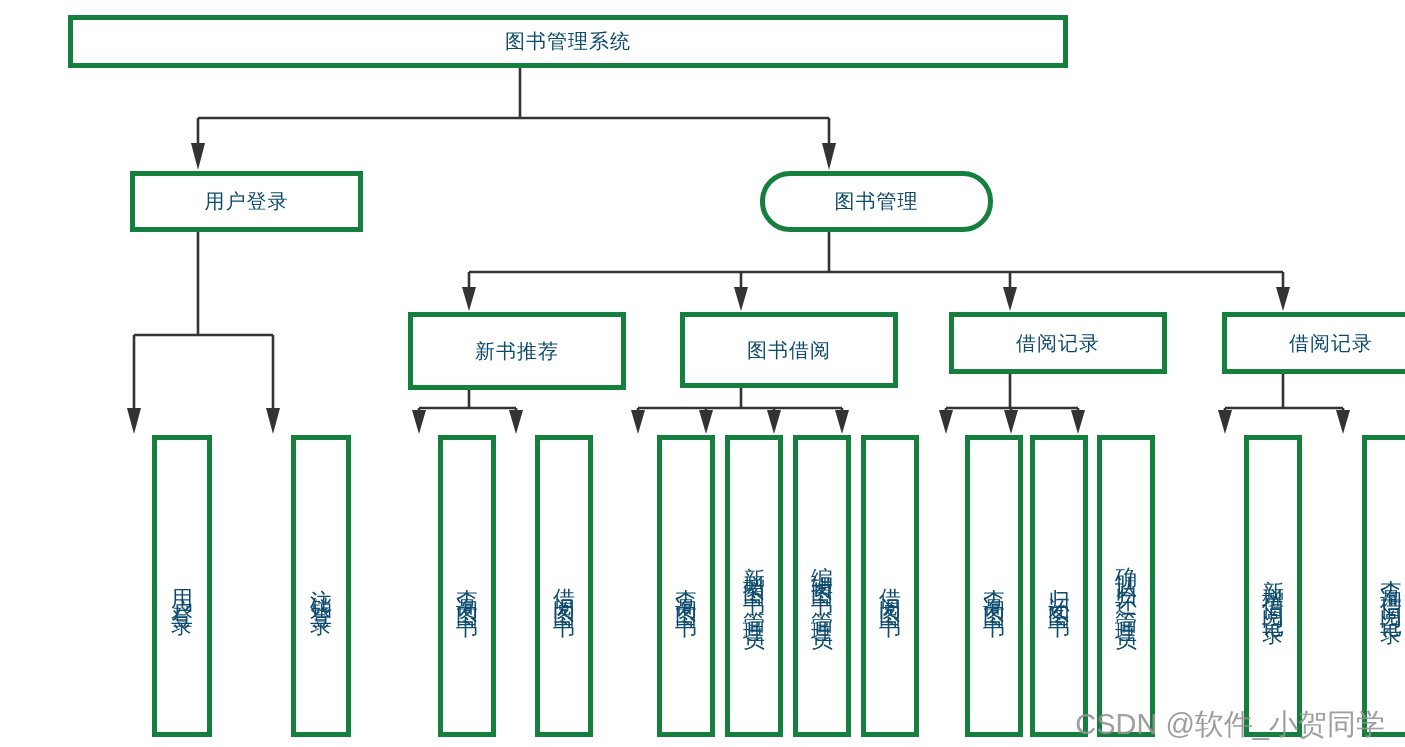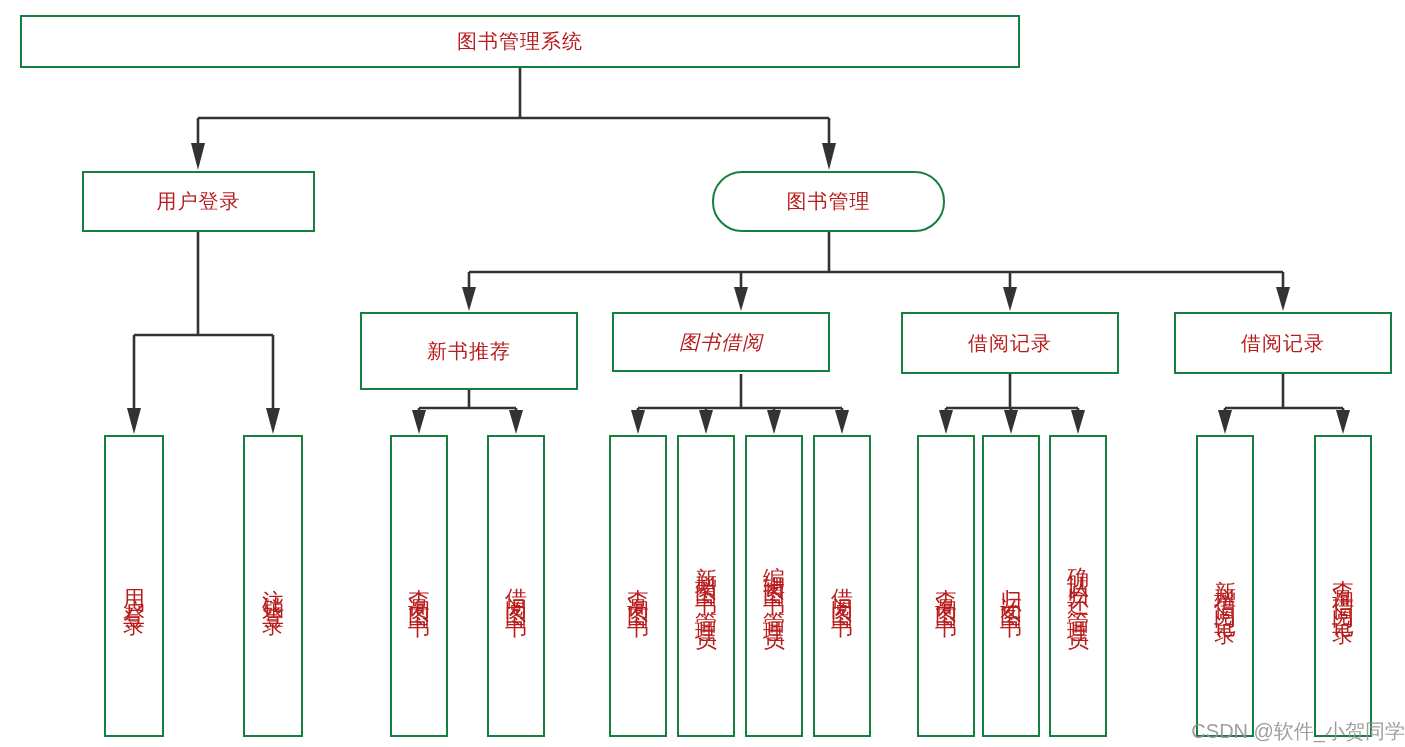--- a/index.html
+++ b/index.html
@@ -17,65 +17,66 @@
   }
   #wires {
     position: absolute;
     left: 0; top: 0;
     width: 1405px; height: 747px;
     pointer-events: none;
   }
   .box {
     position: absolute;
     box-sizing: border-box;
-    border: 2px solid #15803d;
+    border: 5px solid #15803d;
     background: #ffffff;
-    color: #b91c1c;
+    color: #0c4a6e;
     display: flex;
     align-items: center;
     justify-content: center;
     font-size: 20px;
     letter-spacing: 1px;
     z-index: 2;
+    margin-left: 48px;
   }
   .vbox {
     writing-mode: vertical-rl;
     text-orientation: upright;
     font-size: 22px;
     letter-spacing: 9px;
     line-height: 1;
     padding-top: 6px;
   }
   
   .b-root  { left: 20px;   top: 15px;  width: 1000px; height: 53px; }
   .b-login { left: 82px;   top: 171px; width: 233px;  height: 61px; }
   .b-mgmt  { left: 712px;  top: 171px; width: 233px;  height: 61px; border-radius: 30px; }
   .b-new   { left: 360px;  top: 312px; width: 218px;  height: 78px; }
-  .b-borr  { left: 612px;  top: 312px; width: 218px;  height: 60px; font-style: italic; }
+  .b-borr  { left: 632px;  top: 312px; width: 218px;  height: 76px; }
   .b-curr  { left: 901px;  top: 312px; width: 218px;  height: 62px; }
   .b-rec   { left: 1174px; top: 312px; width: 218px;  height: 62px; }
   
   .l1  { left: 104px;  top: 435px; width: 60px; height: 302px; }
   .l2  { left: 243px;  top: 435px; width: 60px; height: 302px; }
   .l3  { left: 390px;  top: 435px; width: 58px; height: 302px; }
   .l4  { left: 487px;  top: 435px; width: 58px; height: 302px; }
   .l5  { left: 609px;  top: 435px; width: 58px; height: 302px; }
   .l6  { left: 677px;  top: 435px; width: 58px; height: 302px; }
   .l7  { left: 745px;  top: 435px; width: 58px; height: 302px; }
   .l8  { left: 813px;  top: 435px; width: 58px; height: 302px; }
   .l9  { left: 917px;  top: 435px; width: 58px; height: 302px; }
   .l10 { left: 982px;  top: 435px; width: 58px; height: 302px; }
   .l11 { left: 1049px; top: 435px; width: 58px; height: 302px; }
   .l12 { left: 1196px; top: 435px; width: 58px; height: 302px; }
   .l13 { left: 1314px; top: 435px; width: 58px; height: 302px; }
   .watermark {
     position: absolute;
-    right: 0;
+    right: 20px;
     bottom: 2px;
-    font-size: 20px;
+    font-size: 29px;
     color: rgba(148,148,148,0.9);
     z-index: 5;
     white-space: nowrap;
   }
   svg line { stroke: #333333; stroke-width: 2.6px; }
   svg polygon { fill: #333333; }
 </style>
 </head>
 <body>
 

